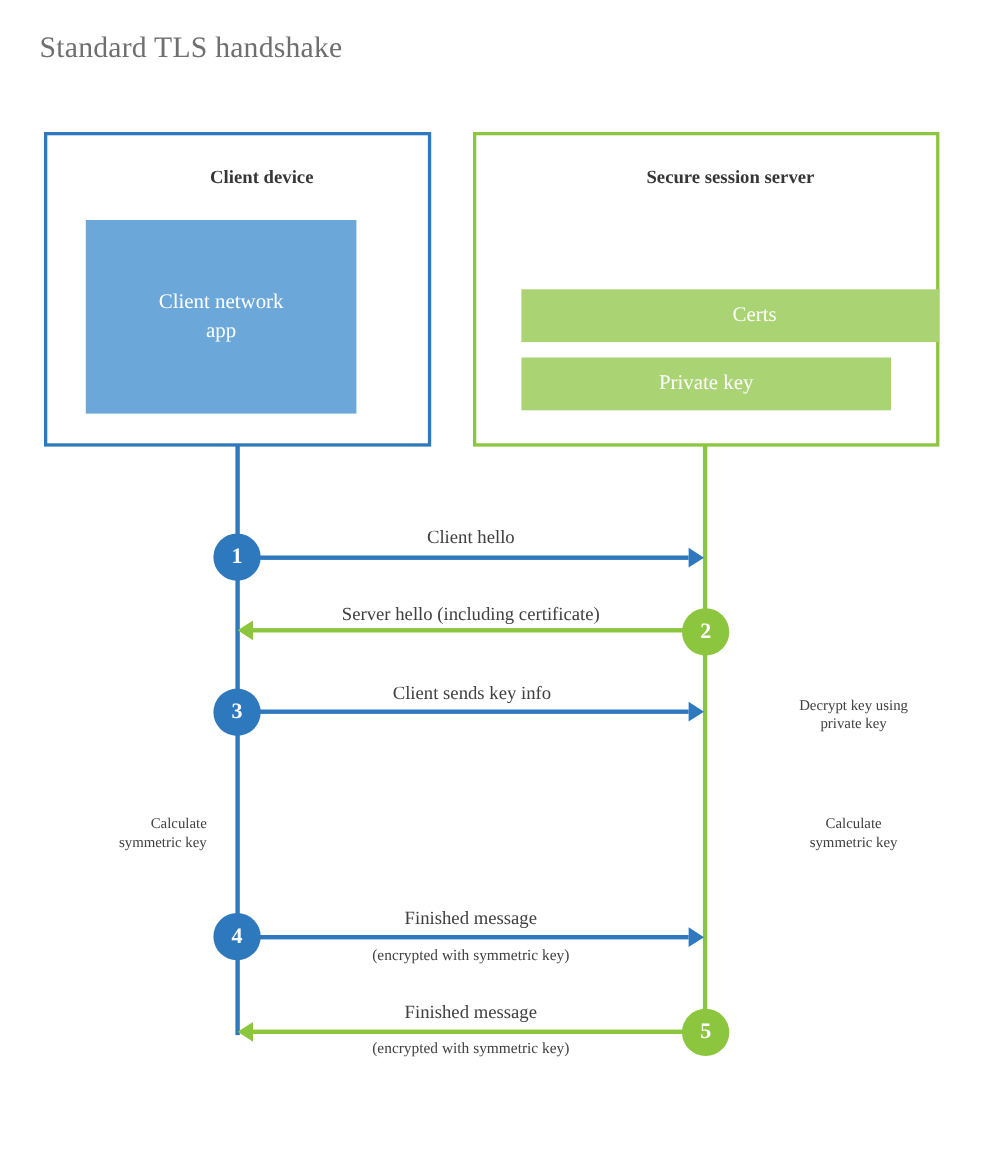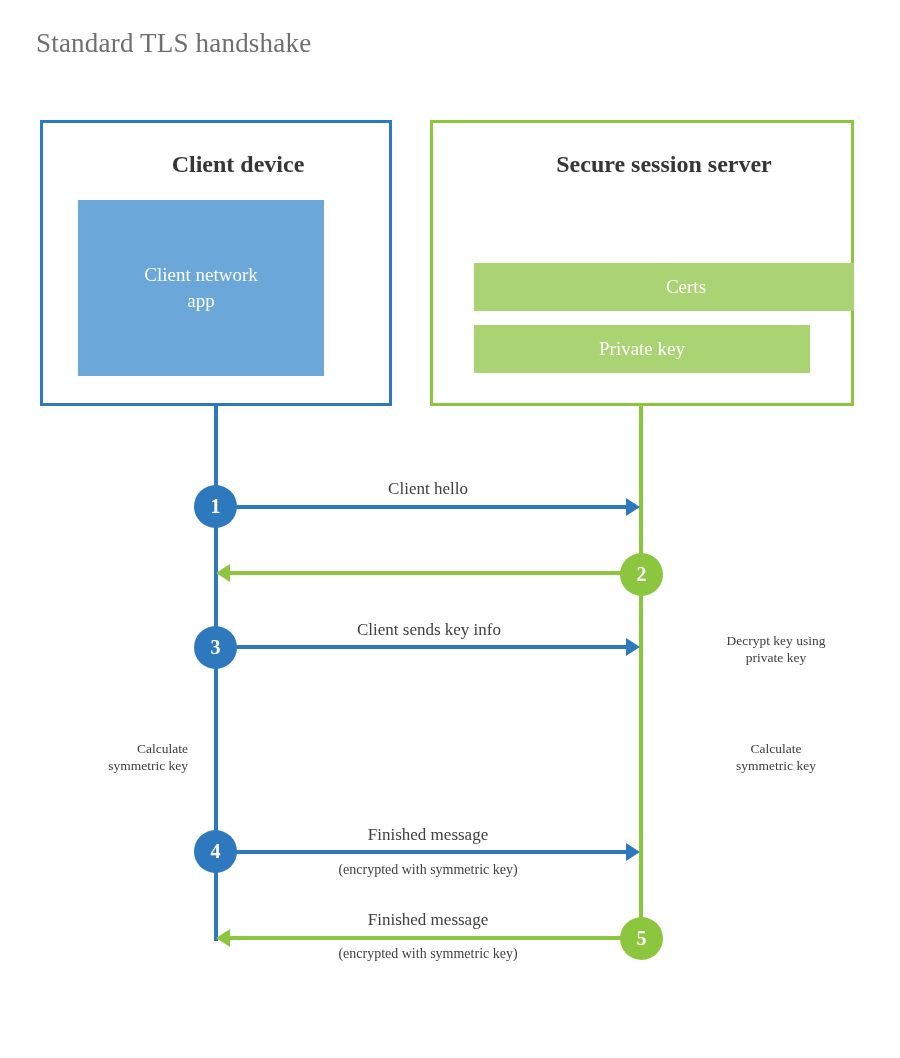--- a/index.html
+++ b/index.html
@@ -52,21 +52,21 @@
     width: 424px;
     height: 286px;
     border: 3px solid #8CC63E;
   }
   .entity-title {
     position: absolute;
     left: 0;
     right: 0;
     top: 28px;
     text-align: center;
-    font-size: 24px;
+    font-size: 17px;
     font-weight: bold;
     color: #363636;
     margin-left: 44px;
   }
 
   
   #client-app {
     left: 78px;
     top: 200px;
     width: 246px;
@@ -186,20 +186,21 @@
   <div class="abs server-bar" id="server-bar-2">Private key</div>
 
   <div class="abs lifeline" id="client-lifeline"></div>
   <div class="abs lifeline" id="server-lifeline"></div>
 
   <div class="abs msg-label" style="left:278px; top:479px; width:300px;">Client hello</div>
   <div class="abs arrow-line blue" style="left:216px; top:505px; width:410px;"></div>
   <div class="abs arrow-head right-blue" style="left:626px; top:498px;"></div>
   <div class="abs step-circle blue" style="left:194px; top:485px;">1</div>
 
+  <div class="abs msg-label" style="left:248px; top:549px; width:360px;">Server hello (including certificate)</div>
   <div class="abs arrow-line green" style="left:230px; top:571px; width:402px;"></div>
   <div class="abs arrow-head left-green" style="left:216px; top:564px;"></div>
   <div class="abs step-circle green" style="left:620px; top:553px;">2</div>
 
   <div class="abs msg-label" style="left:279px; top:620px; width:300px;">Client sends key info</div>
   <div class="abs arrow-line blue" style="left:216px; top:645px; width:410px;"></div>
   <div class="abs arrow-head right-blue" style="left:626px; top:638px;"></div>
   <div class="abs step-circle blue" style="left:194px; top:626px;">3</div>
 
   <div class="abs side-note left-align" style="left:676px; top:632px; width:200px;">

